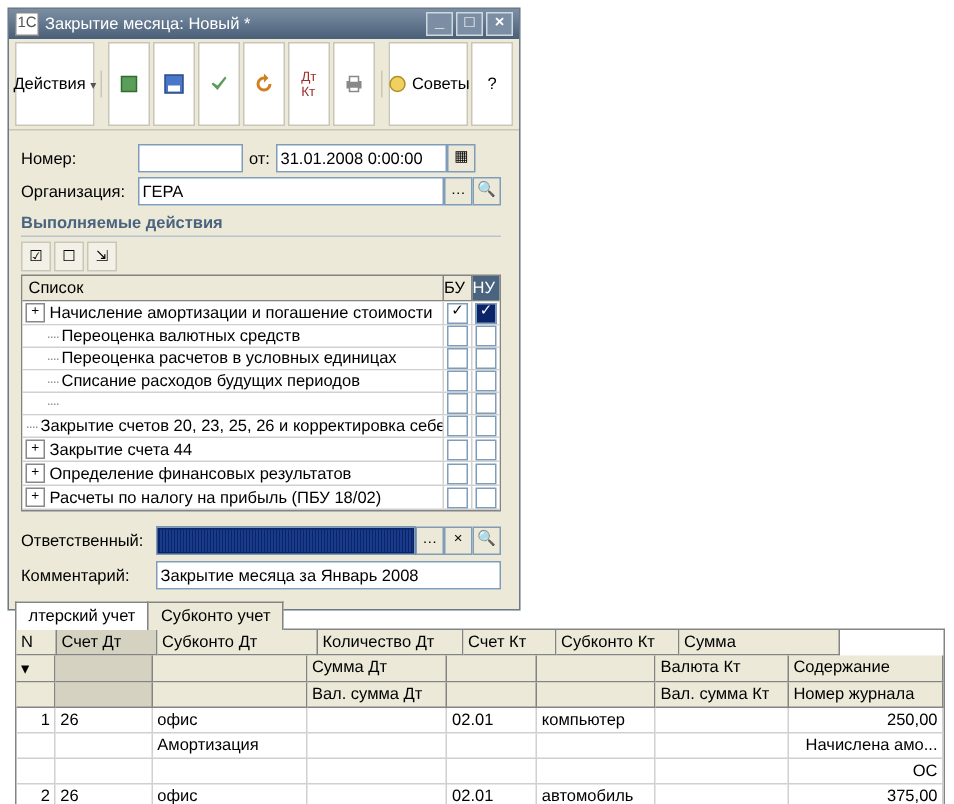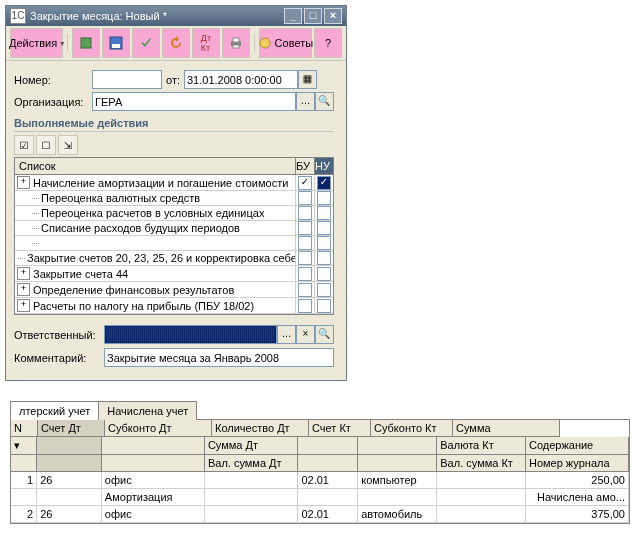--- a/index.html
+++ b/index.html
@@ -2,21 +2,21 @@
 <html><head>
 <meta charset="utf-8">
 <style>
 html,body{margin:0;padding:0;font-family:Tahoma,Arial,sans-serif;font-size:11px;background:#fff;color:#000}
 .window{position:absolute;left:5px;top:5px;width:340px;border:1px solid #6a7a8a;background:#ece9d8}
 .titlebar{background:linear-gradient(#7b8ea3,#4a6078);color:#fff;height:20px;display:flex;align-items:center;padding:0 4px;font-size:11px}
 .titlebar .icon{width:14px;height:14px;margin-right:4px;background:#fff;border:1px solid #888;font-size:10px;line-height:14px;text-align:center;color:#555}
 .titlebar .spacer{flex:1}
 .titlebar .winbtn{width:16px;height:14px;margin-left:2px;background:#7b8ea3;border:1px solid #cfd8e0;color:#fff;text-align:center;line-height:12px;font-weight:bold;cursor:pointer}
 .toolbar{background:#ece9d8;padding:2px 4px;display:flex;align-items:center;gap:2px;border-bottom:1px solid #c9c6b8}
-.tbtn{height:20px;min-width:20px;border:1px solid #c9c6b8;background:#f9a8d4;display:flex;align-items:center;justify-content:center;padding:4px 3px;cursor:pointer;font-size:11px}
+.tbtn{height:20px;min-width:20px;border:1px solid #c9c6b8;background:#ffffff;display:flex;align-items:center;justify-content:center;padding:17px 3px;cursor:pointer;font-size:11px}
 .tbtn.drop::after{content:"▾";font-size:8px;margin-left:3px;color:#555}
 .tsep{width:1px;height:18px;background:#c9c6b8;margin:0 2px}
 .form{padding:6px 12px 10px 8px}
 .row{display:flex;align-items:center;margin:3px 0}
 .lbl{width:78px}
 .inp{border:1px solid #7f9db9;background:#fff;height:17px;padding:0 2px;font-family:inherit;font-size:11px}
 .num{width:64px}
 .date{width:108px}
 .org{flex:1}
 .dbtn{width:17px;height:17px;border:1px solid #7f9db9;background:#ece9d8;text-align:center;line-height:15px;font-size:10px;cursor:pointer}
@@ -270,21 +270,21 @@
     <div class="row" style="margin-top:4px">
       <span class="lbl" style="width:90px">Комментарий:</span>
       <input class="inp" style="flex: 1 1 0%;" value="Закрытие месяца за Январь 2008">
     </div>
   </div>
 </div>
 
 <div class="grid-wrap">
   <div class="tabs">
     <div class="tab active">лтерский учет</div>
-    <div class="tab">Начислена учет</div>
+    <div class="tab">Субконто учет</div>
   </div>
   <div class="grid">
     <div class="gh">
       <div class="gc n">N</div>
       <div class="gc a hcell">Счет Дт</div>
       <div class="gc b">Субконто Дт</div>
       <div class="gc c">Количество Дт</div>
       <div class="gc d">Счет Кт</div>
       <div class="gc e">Субконто Кт</div>
       <div class="gc g">Сумма</div>
@@ -324,20 +324,30 @@
           <div class="gc n r"></div>
           <div class="gc a"></div>
           <div class="gc b">Амортизация</div>
           <div class="gc c"></div>
           <div class="gc d"></div>
           <div class="gc e"></div>
           <div class="gc f"></div>
           <div class="gc g r">Начислена амо...</div>
         </div>
         <div class="gr">
+          <div class="gc n r"></div>
+          <div class="gc a"></div>
+          <div class="gc b"></div>
+          <div class="gc c"></div>
+          <div class="gc d"></div>
+          <div class="gc e"></div>
+          <div class="gc f"></div>
+          <div class="gc g r">ОС</div>
+        </div>
+        <div class="gr">
           <div class="gc n r">2</div>
           <div class="gc a">26</div>
           <div class="gc b">офис</div>
           <div class="gc c"></div>
           <div class="gc d">02.01</div>
           <div class="gc e">автомобиль</div>
           <div class="gc f"></div>
           <div class="gc g r">375,00</div>
         </div>
       </div>

